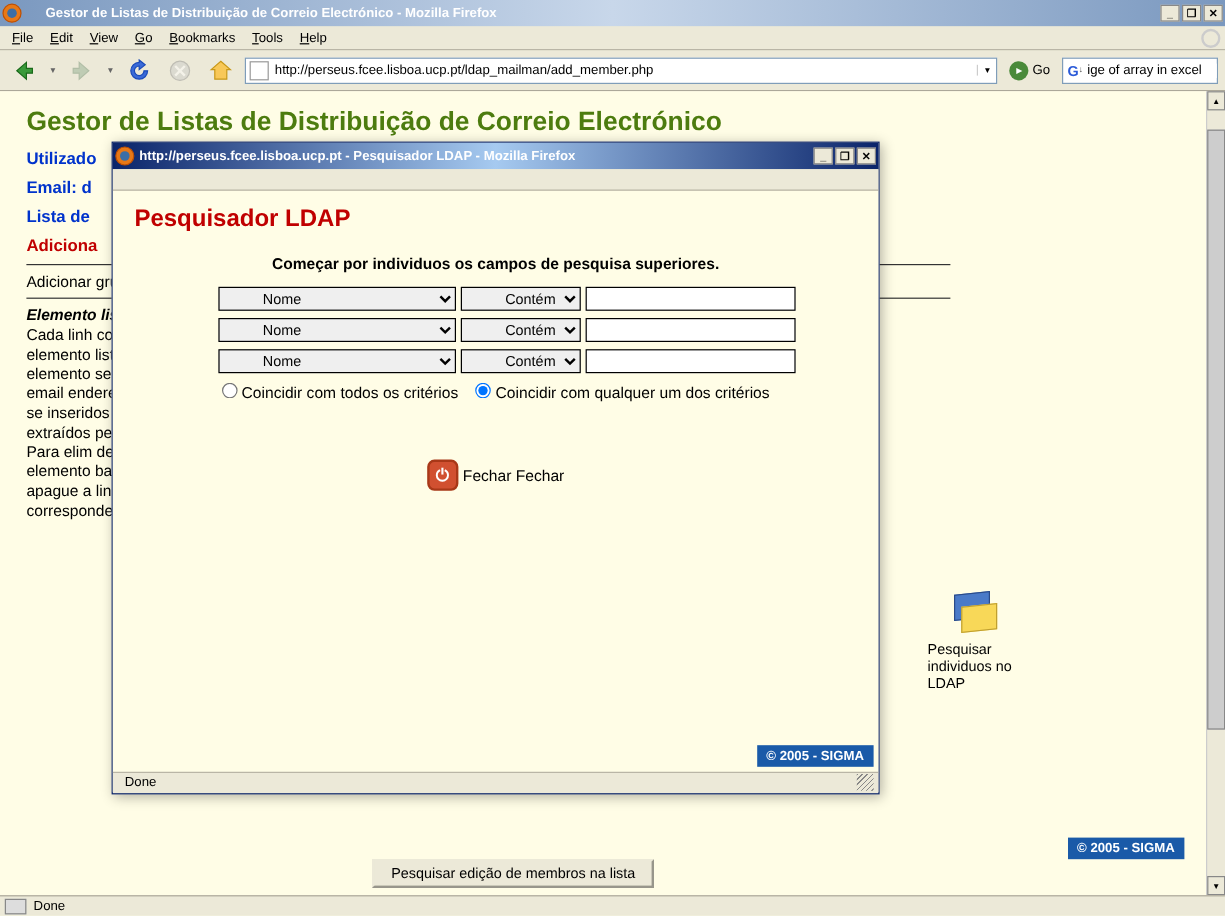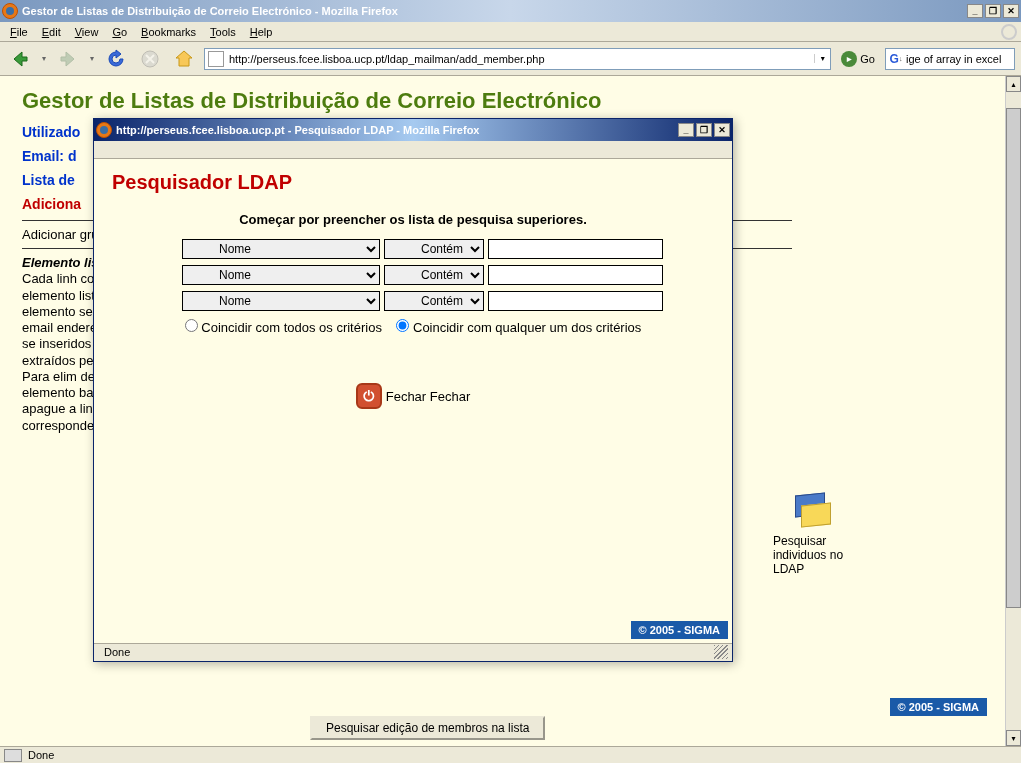--- a/index.html
+++ b/index.html
@@ -1,18 +1,18 @@
 <!DOCTYPE html>
 <html><head>
 <meta charset="utf-8">
 <style>
 * { box-sizing: border-box; margin: 0; padding: 0; }
 body { font-family: Tahoma, sans-serif; font-size: 11px; background: #ece9d8; overflow: hidden; width: 1021px; height: 763px; position: relative; }
 .titlebar { background: linear-gradient(to right, #0a246a, #a6caf0, #0a246a); color: #fff; height: 22px; display: flex; align-items: center; padding: 0 2px; }
-.titlebar-inactive { background: linear-gradient(to right, #7a98bf, #c8d7ea, #7a98bf); }
+.titlebar-inactive { background: linear-gradient(to right, #7a98bf, #c8d7ea, #7a98bf); gap: 16px; }
 .titlebar .ff-icon { width: 16px; height: 16px; background: #e77817; border-radius: 50%; margin-right: 4px; border: 1px solid #c05000; position: relative; }
 .titlebar .ff-icon::after { content: ""; position: absolute; width: 8px; height: 8px; background: #3b6ea5; border-radius: 50%; top: 3px; left: 3px; }
 .titlebar .title-text { flex: 1; font-weight: bold; font-size: 11px; }
 .win-controls { display: flex; gap: 2px; }
 .win-btn { width: 16px; height: 14px; background: #ece9d8; border: 1px solid #888; font-size: 9px; font-family: Arial; display: flex; align-items: center; justify-content: center; cursor: pointer; color: #000; font-weight: bold; }
 .menubar { background: #ece9d8; border-bottom: 1px solid #aca899; height: 20px; display: flex; align-items: center; padding: 0 4px; gap: 2px; }
 .menu-item { padding: 2px 6px; cursor: pointer; }
 .menu-item u { text-decoration: underline; }
 .throbber { margin-left: auto; width: 16px; height: 16px; border: 2px solid #ccc; border-radius: 50%; }
 .toolbar { background: #ece9d8; border-bottom: 1px solid #aca899; height: 34px; display: flex; align-items: center; padding: 0 6px; gap: 6px; }
@@ -184,21 +184,21 @@
     <div class="win-controls">
       <div class="win-btn">_</div>
       <div class="win-btn">❐</div>
       <div class="win-btn">✕</div>
     </div>
   </div>
   <div style="height:18px;background:#ece9d8;border-bottom:1px solid #aca899"></div>
 
   <div class="content-area">
     <h2>Pesquisador LDAP</h2>
-    <div class="instr">Começar por preencher os lista de pesquisa superiores.</div>
+    <div class="instr">Começar por individuos os campos de pesquisa superiores.</div>
 
     <div class="search-row">
       <select class="fld"><option>Nome</option></select>
       <select class="op"><option>Contém</option></select>
       <input type="text" value="" style="">
     </div>
     <div class="search-row">
       <select class="fld"><option>Nome</option></select>
       <select class="op"><option>Contém</option></select>
       <input type="text" value="" style="">

